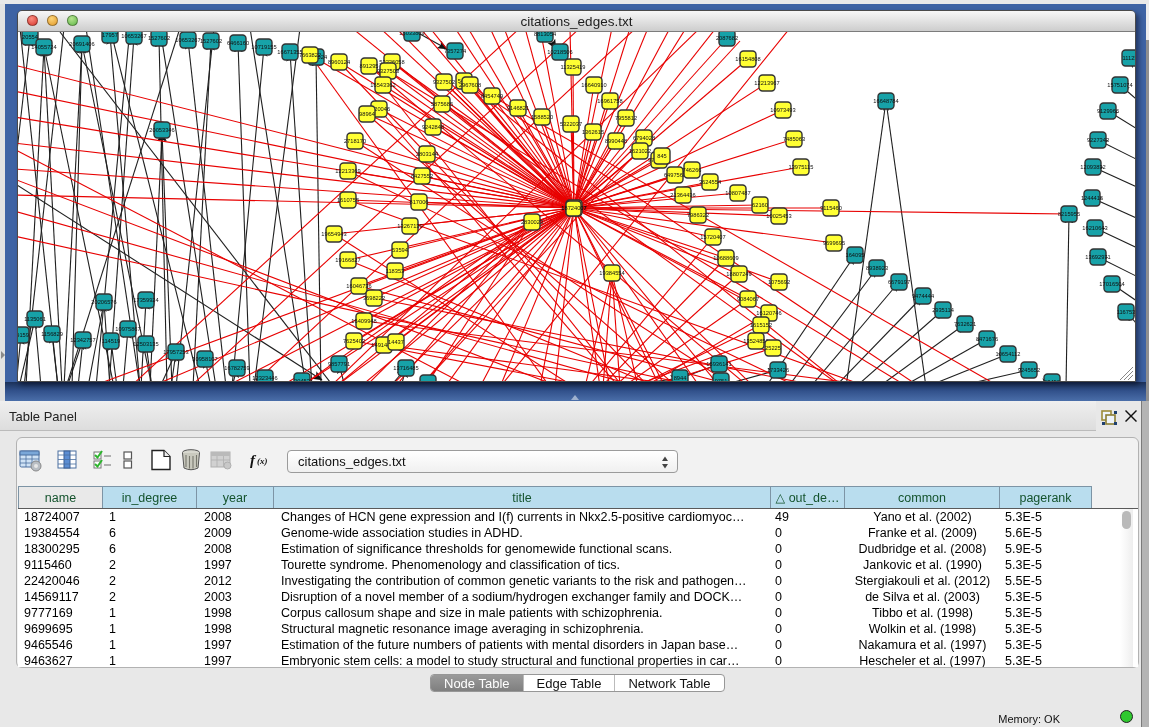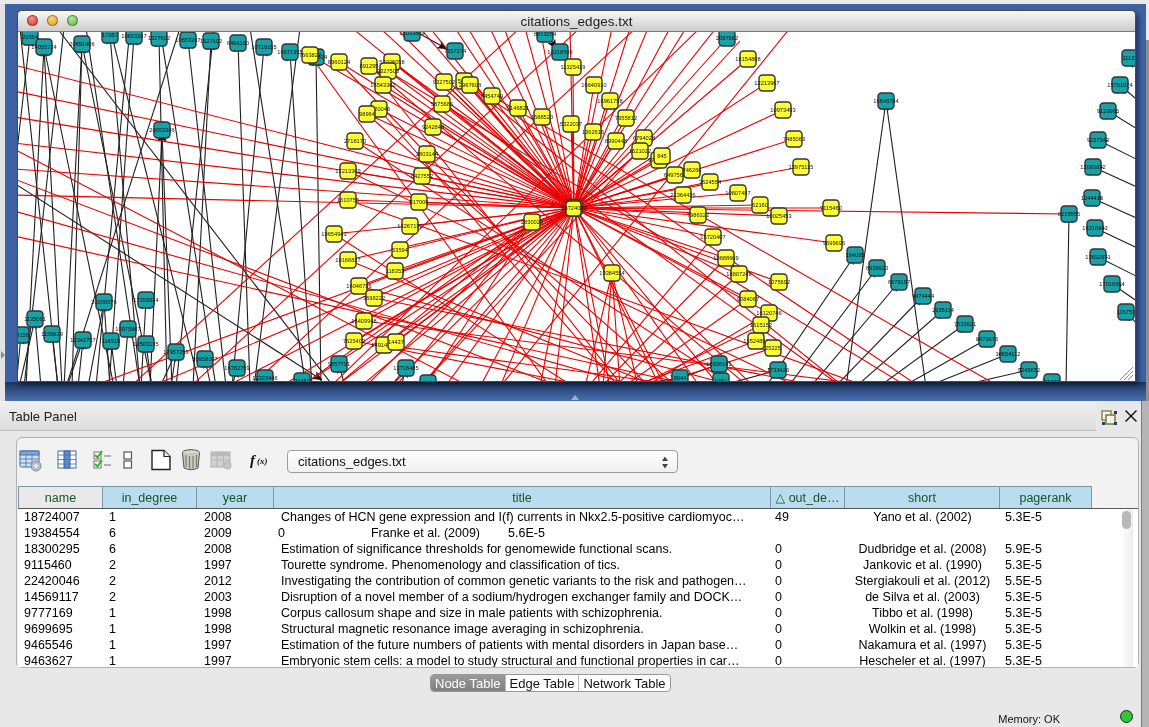--- a/index.html
+++ b/index.html
@@ -20,21 +20,21 @@
 .container{position:absolute;left:16px;top:36px;width:1123px;height:231px;background:#f2f2f2;border:1px solid #b2b2b2;border-radius:6px}
 .thead{position:absolute;left:18px;top:85px;height:22px;display:flex;font-size:12.5px;color:#14532d}
 .th{border-right:1px solid #7d94a5;border-top:1px solid #7d94a5;background:#b9ddee;text-align:center;line-height:22px}
 .tbody{position:absolute;left:18px;top:107px;width:1120px;height:159px;background:#fff;border-top:1px solid #5a5a5a;overflow:hidden}
 .tr{height:16px;font-size:12.5px;white-space:nowrap;display:flex;line-height:16px;color:#000}
 .tr div{overflow:hidden;flex:none}
 .c0{width:85px;padding-left:6px}.c1{width:94px;padding-left:6px}.c2{width:77px;padding-left:7px}.c3{width:497px;padding-left:7px}.c4{width:74px;padding-left:4px}.c5{width:155px;text-align:center}.c6{width:92px;padding-left:5px}
 .sb{position:absolute;left:1102px;top:0px;width:13px;height:160px;background:linear-gradient(90deg,#fff,#eee)}
 .thumb{position:absolute;left:1.5px;top:2px;width:9px;height:18px;background:#b9b9b9;border-radius:5px}
 .tabs{position:absolute;left:430px;top:273px;height:18px;display:flex;font-size:13px;border:1px solid #979797;border-radius:4px;overflow:hidden;background:#fff}
-.tab{padding:0 4px;line-height:17px;color:#111;border-right:1px solid #bbb}
+.tab{padding:0 13px;line-height:17px;color:#111;border-right:1px solid #bbb}
 .tab.sel{background:linear-gradient(#9a9a9a,#7f7f7f);color:#fff}
 .mem{position:absolute;right:36px;top:312px;font-size:11px;color:#111}
 .dot{position:absolute;left:1120px;top:309px;width:13px;height:13px;border-radius:50%;background:#2fc82f;border:1.5px solid #222}
 </style></head><body>
 <div class="desk"></div>
 <div class="band"></div>
 <div class="tstrip"></div>
 <div class="lstrip"></div>
 <div class="win">
   <div class="canvas">
@@ -626,37 +626,38 @@
 <svg style="position:absolute;right:8px;top:5px" width="8" height="13" viewBox="0 0 8 13">
         <path d="M4 0.5 L7 5 H1 z" fill="#444"></path>
         <path d="M4 12.5 L7 8 H1 z" fill="#444"></path>
       </svg></div>
   <div class="thead">
       <div class="th" style="width:85px;background:#e9e9e9;border-left:1px solid #7d94a5">name</div>
       <div class="th" style="width:94px">in_degree</div>
       <div class="th" style="width:77px">year</div>
       <div class="th" style="width:497px">title</div>
       <div class="th" style="width:74px">△ out_de…</div>
-      <div class="th" style="width:155px">short</div>
+      <div class="th" style="width:155px">common</div>
       <div class="th" style="width:92px">pagerank</div>
     </div>
   <div class="tbody">
       <div class="tr">
         <div class="c0">18724007</div>
         <div class="c1">1</div>
         <div class="c2">2008</div>
         <div class="c3">Changes of HCN gene expression and I(f) currents in Nkx2.5‑positive cardiomyoc…</div>
         <div class="c4">49</div>
         <div class="c5">Yano et al. (2002)</div>
         <div class="c6">5.3E-5</div>
       </div>
       <div class="tr">
         <div class="c0">19384554</div>
         <div class="c1">6</div>
         <div class="c2">2009</div>
+        <div class="c3">Genome‑wide association studies in ADHD.</div>
         <div class="c4">0</div>
         <div class="c5">Franke et al. (2009)</div>
         <div class="c6">5.6E-5</div>
       </div>
       <div class="tr">
         <div class="c0">18300295</div>
         <div class="c1">6</div>
         <div class="c2">2008</div>
         <div class="c3">Estimation of significance thresholds for genomewide functional scans.</div>
         <div class="c4">0</div>

